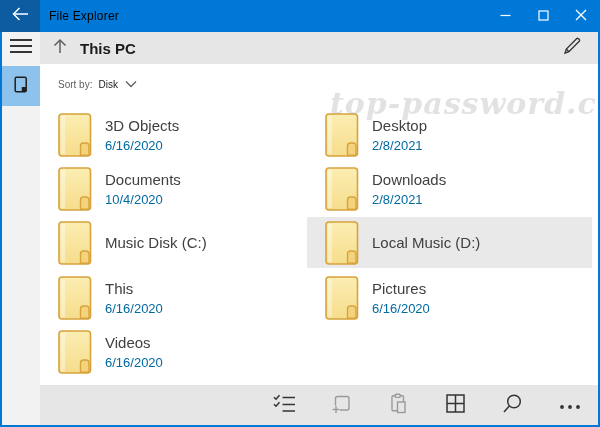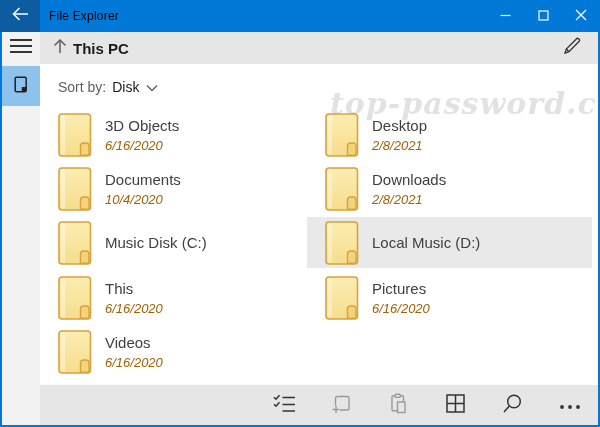--- a/index.html
+++ b/index.html
@@ -23,34 +23,34 @@
 
   
   .sidebar { position:absolute; left:2px; top:32px; width:38px; bottom:2px; background:#f2f2f2; z-index:20; }
   .hamburger-button { width:38px; height:32px; display:flex; align-items:center; justify-content:center; }
   .sidebar-item { width:38px; height:40px; margin-top:2px; display:flex; align-items:center; justify-content:center; }
   .sidebar-item.selected { background:#8cc2ec; }
 
   
   .toolbar { position:absolute; left:40px; top:32px; right:2px; height:32px; background:#e6e6e6; display:flex; align-items:center; z-index:20; }
   .up-button { width:26px; height:32px; margin-left:7px; display:flex; align-items:center; justify-content:center; }
-  .location-title { font-size:15px; font-weight:700; color:#1b1b1b; margin-left:0; }
+  .location-title { font-size:15px; font-weight:700; color:#1b1b1b; margin-left:7px; }
   .edit-button { margin-left:auto; width:24px; height:32px; margin-right:14px; display:flex; align-items:center; justify-content:center; }
 
   
   .content { position:absolute; left:40px; top:64px; right:2px; bottom:42px; background:#fff; overflow:hidden; }
-  .sort-bar { position:absolute; left:18px; top:15px; display:flex; align-items:flex-start; font-size:14px; }
+  .sort-bar { position:absolute; left:18px; top:15px; display:flex; align-items:flex-start; font-size:10px; }
   .sort-label { color:#5f5f5f; margin-right:6px; }
   .sort-value { color:#1b1b1b; margin-right:7px; }
 
   .item { position:absolute; width:285px; height:51px; display:flex; align-items:center; padding-left:18px; }
   .item .folder-icon { flex:0 0 auto; display:flex; }
   .item-text { margin-left:13px; display:flex; flex-direction:column; }
   .item-name { font-size:15px; color:#404040; line-height:19px; white-space:nowrap; }
-  .item-date { font-size:13px; color:#a16207; line-height:16px; margin-top:3px;font-style:italic; }
+  .item-date { font-size:13px; color:#0369a1; line-height:16px; margin-top:3px; }
   .col1 { left:0; } .col2 { left:267px; }
   .r1 { top:45px; } .r2 { top:99px; } .r3 { top:153px; } .r4 { top:208px; } .r5 { top:262px; }
   .item.highlighted { background:#e9e9e9; }
 
   .watermark {
     position:absolute; left:330px; top:86px; z-index:25; pointer-events:none;
     font-family:"DejaVu Serif",serif; font-style:italic; font-weight:700;
     font-size:30px; color:rgba(150,150,150,0.28); letter-spacing:1px; white-space:nowrap;
   }
 

